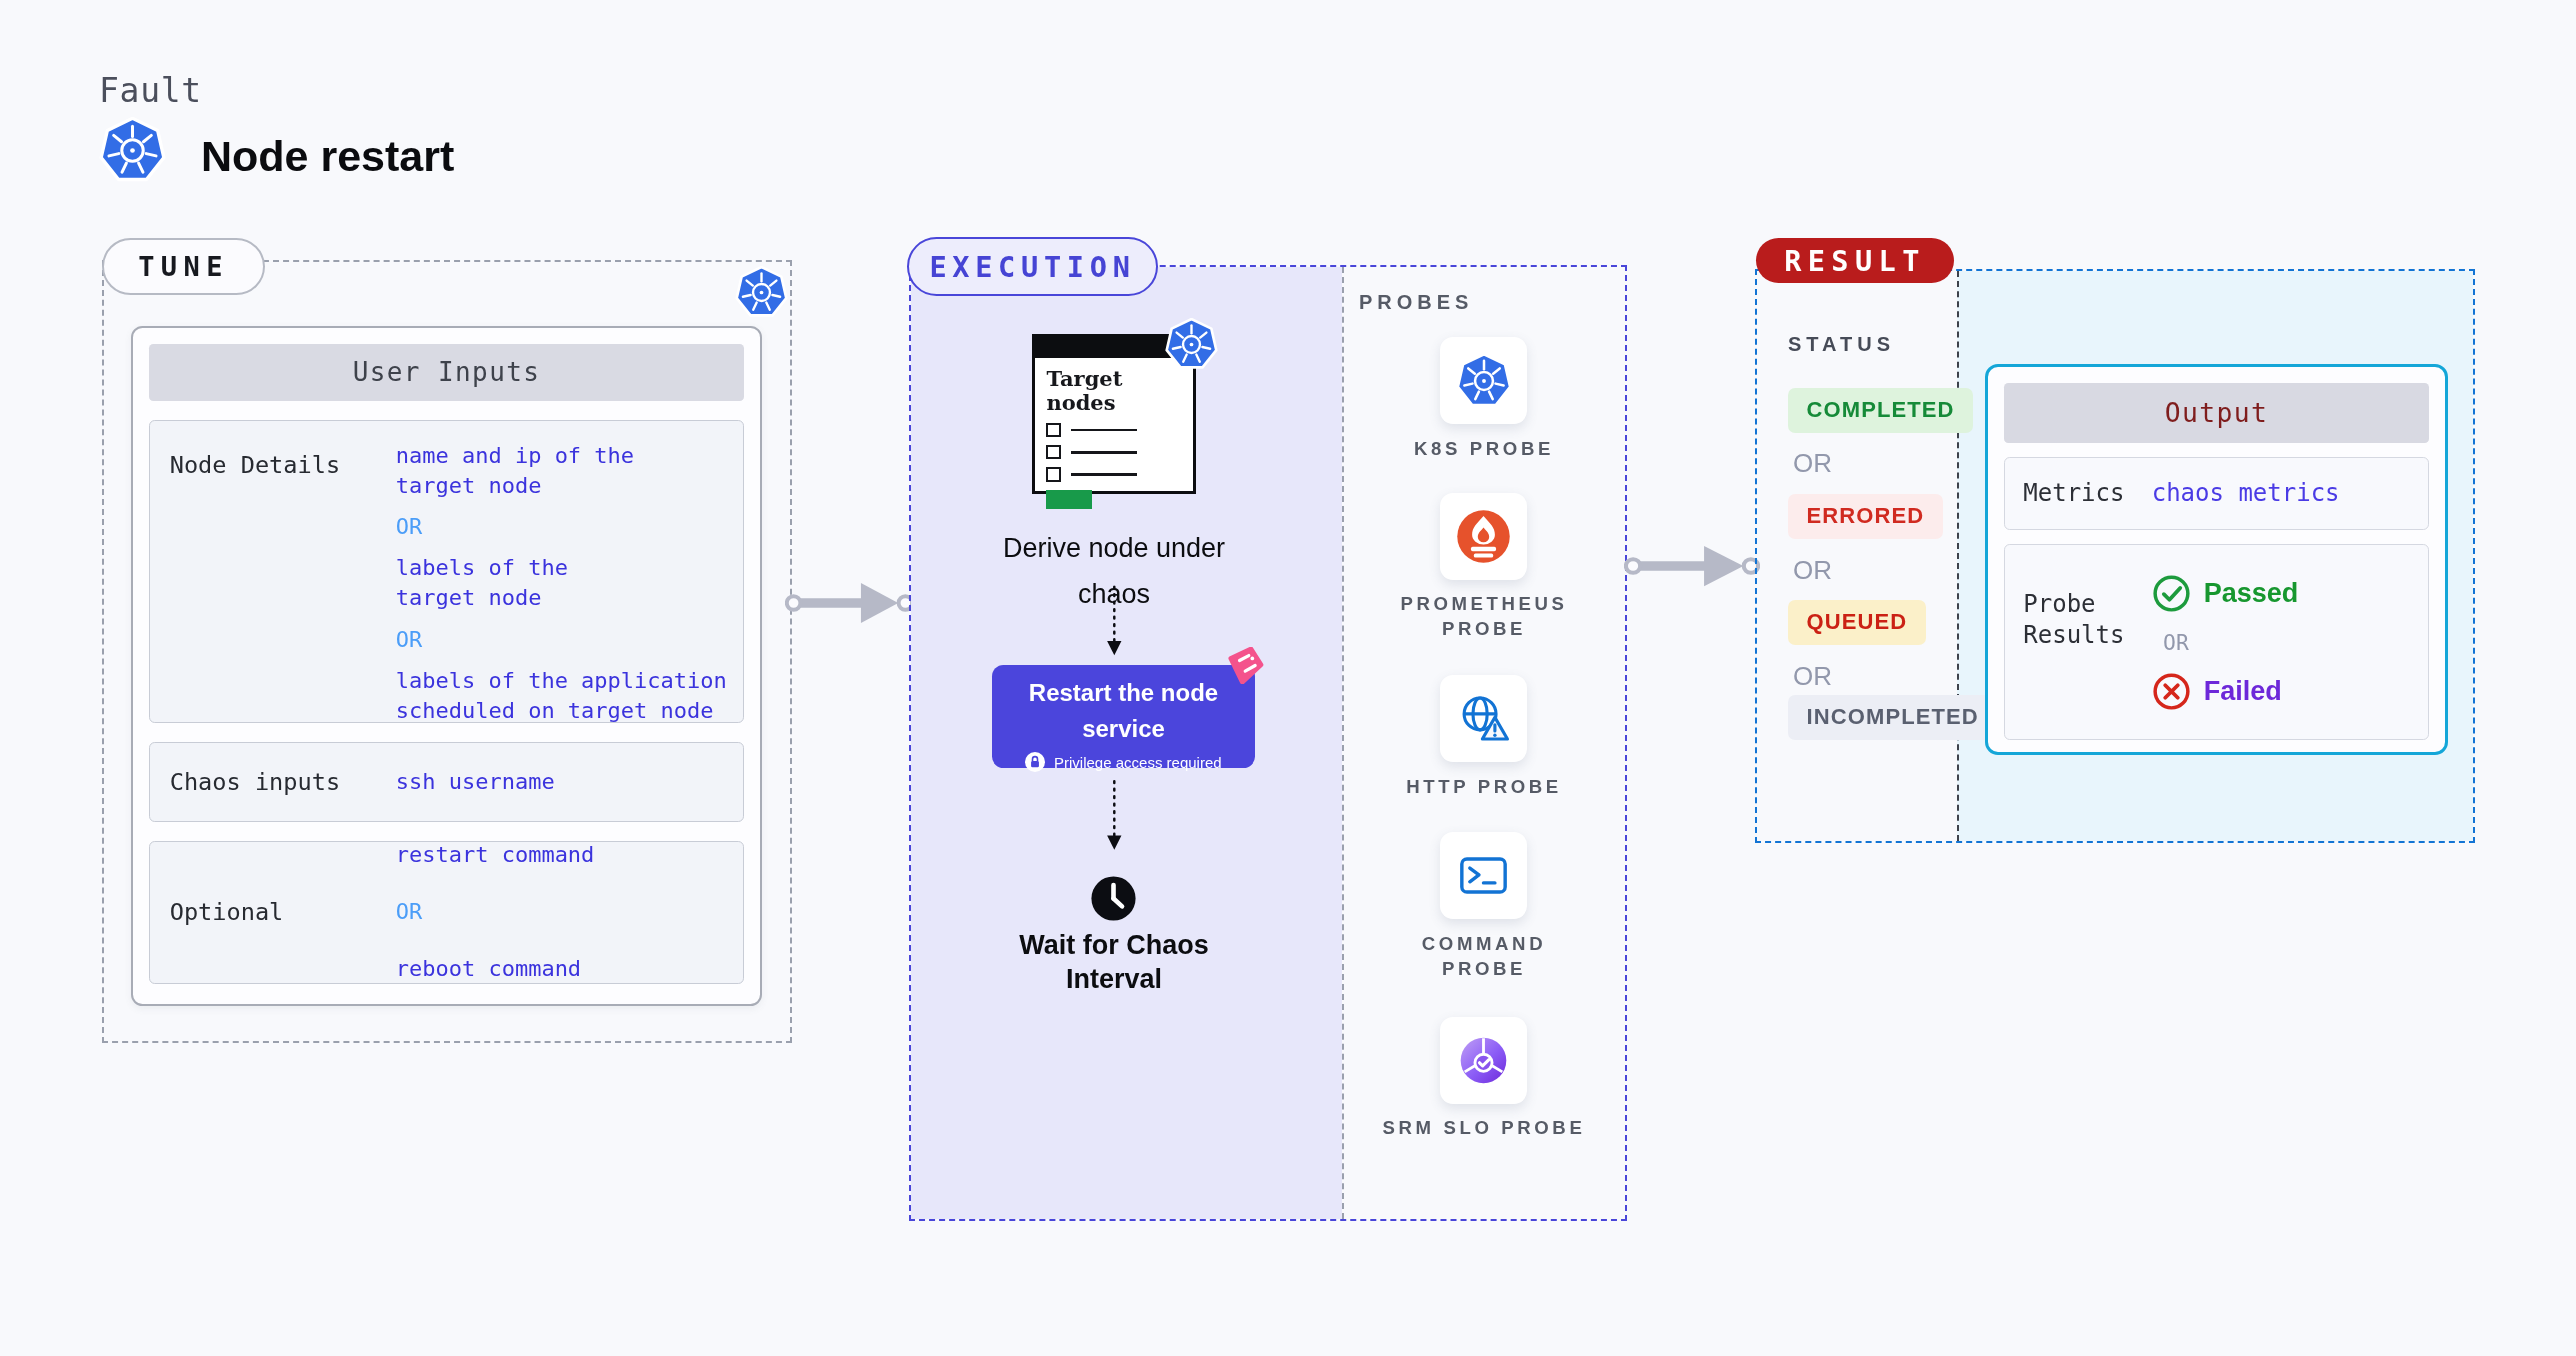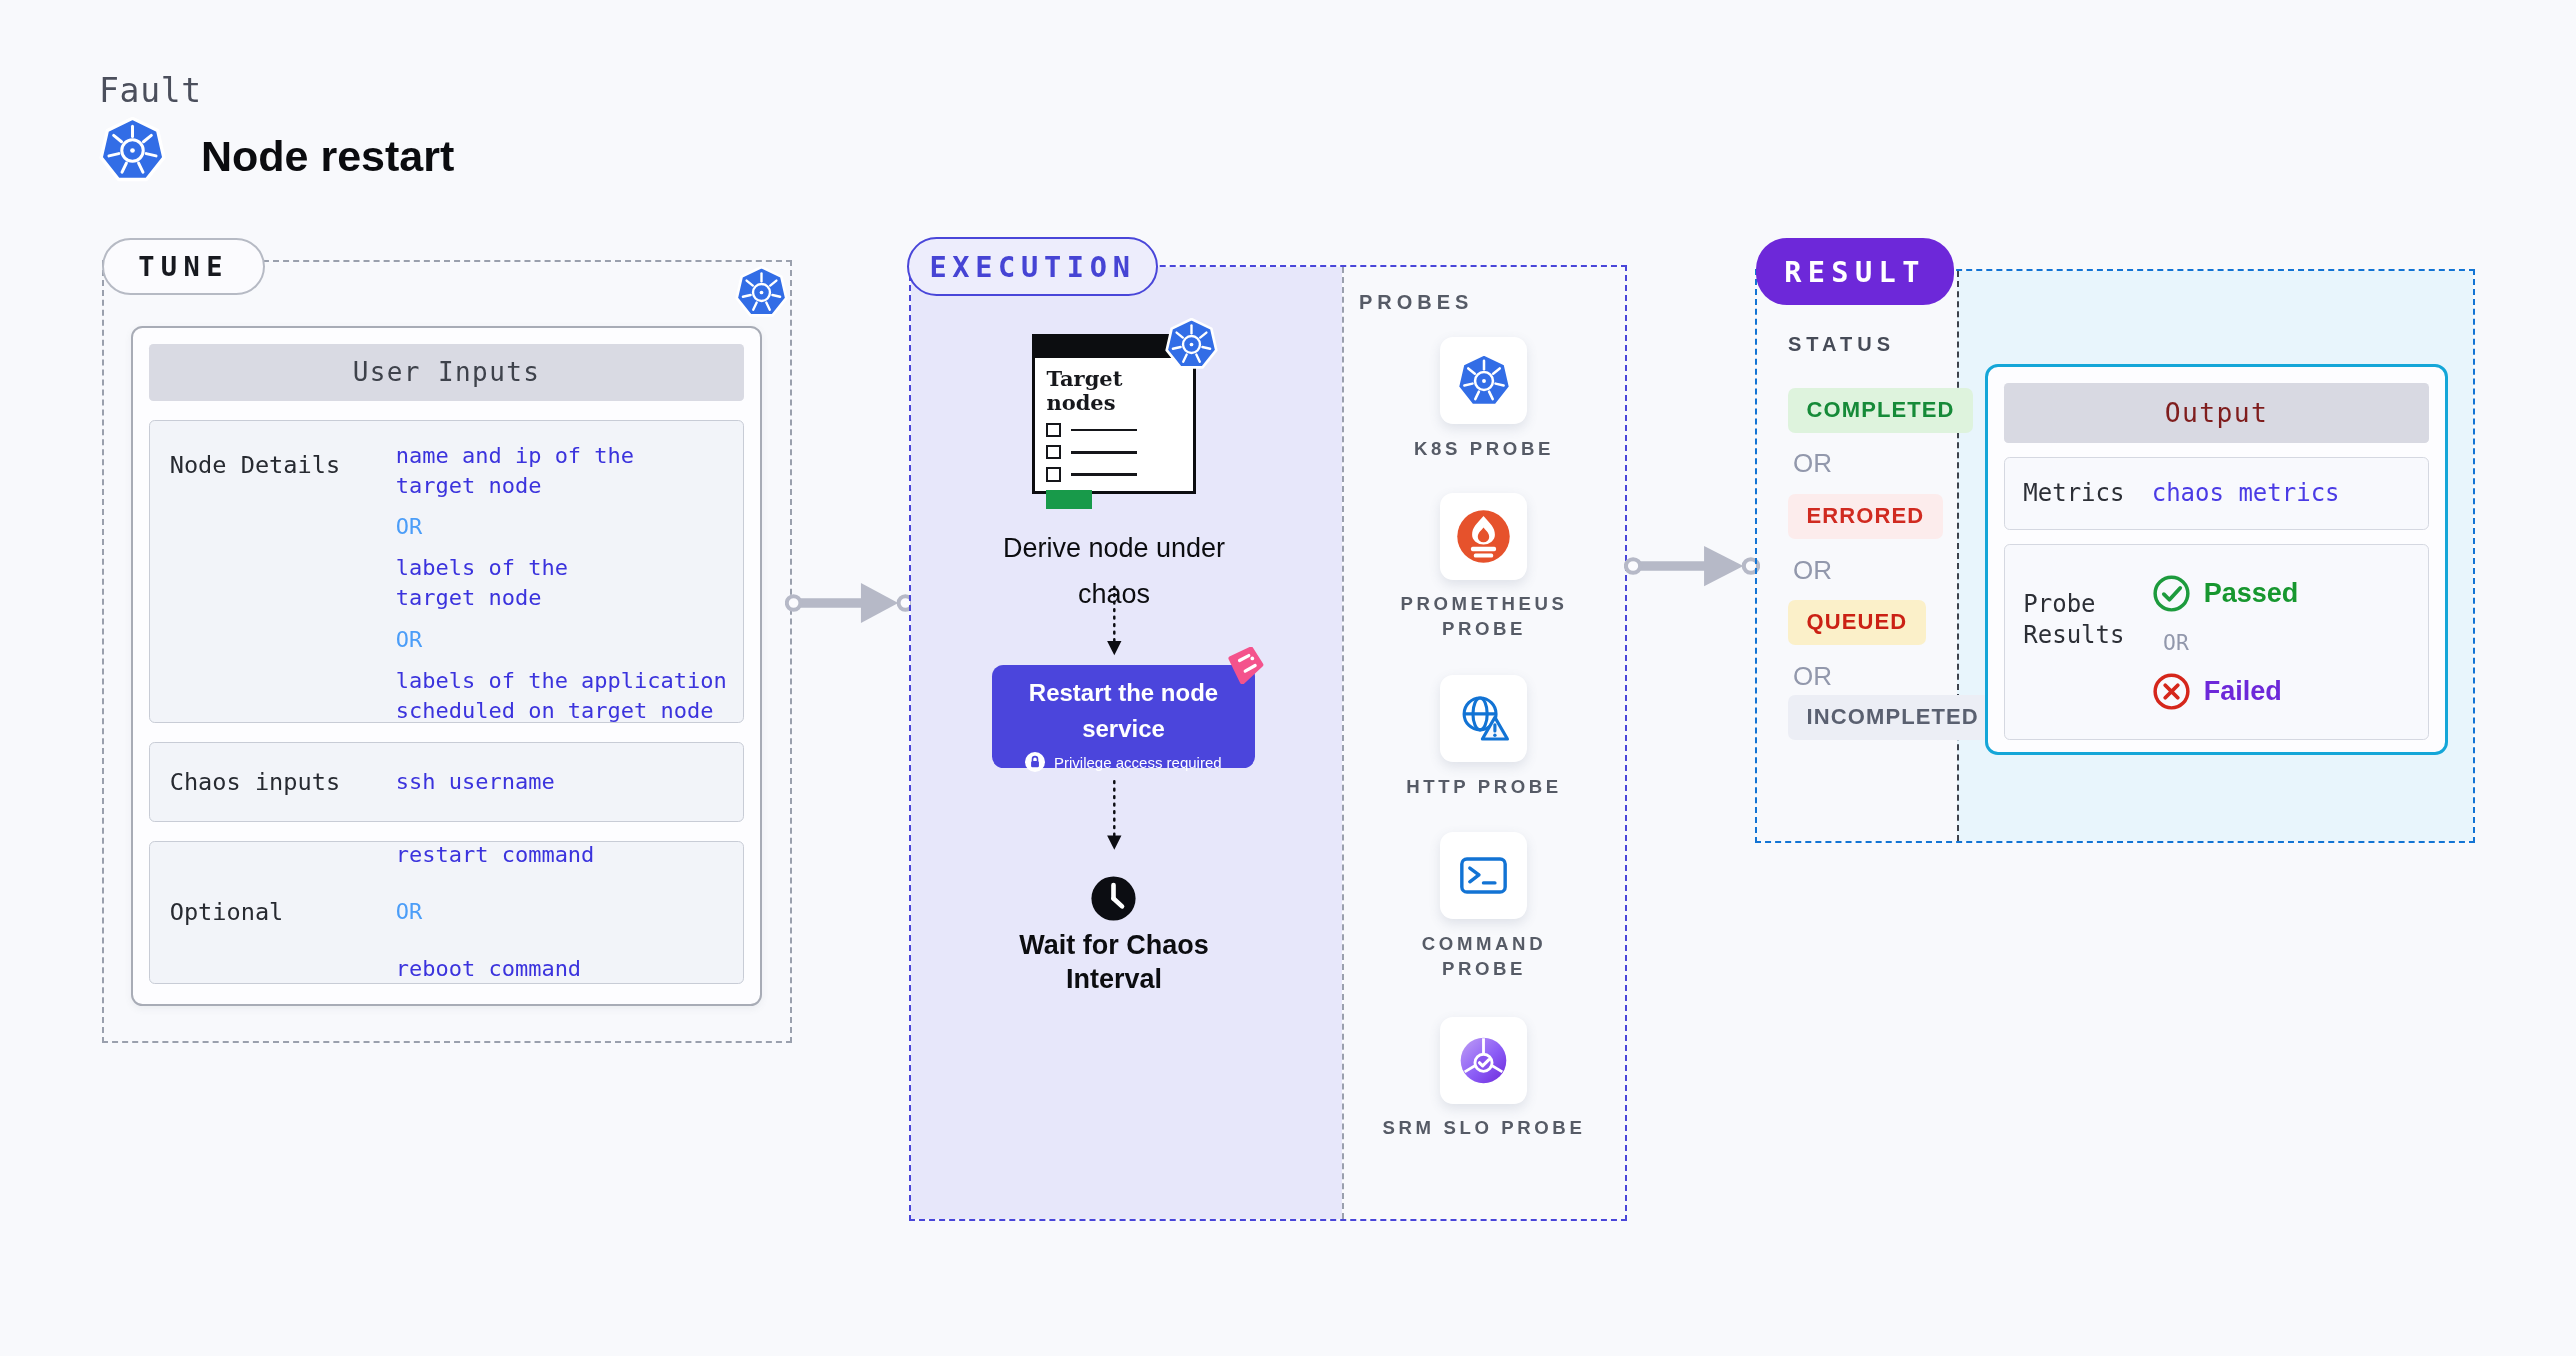--- a/index.html
+++ b/index.html
@@ -22,21 +22,21 @@
   .tune-pill  { left:102px; top:238px; width:163px; height:57px; background:#fbfbfe; border:2.1px solid #b6bac4;
                 font-size:27px; font-weight:bold; letter-spacing:6.4px; color:#17191f; }
   .exec-box   { left:909px; top:265px; width:718px; height:956px; border:2.1px dashed #4946d9; }
   .exec-left  { position:absolute; left:0; top:0; bottom:0; width:431px; background:#e7e7fa; }
   .probes-sep { position:absolute; left:431px; top:0; bottom:0; width:2.1px; border-left:2.1px dashed #9aa0ad; }
   .exec-pill  { left:907px; top:237px; width:251px; height:59px; background:#ededfc; border:2.9px solid #4946d9;
                 font-size:28.6px; font-weight:bold; letter-spacing:5.7px; color:#4644d4; }
   .result-box { left:1755px; top:269px; width:720px; height:574px; border:2.9px dashed #1274d4; }
   .result-fill{ position:absolute; left:200px; top:0; bottom:0; right:0; background:#e8f5fc; }
   .result-sep { position:absolute; left:200px; top:0; bottom:0; width:2.1px; border-left:2.1px dashed #3d424b; }
-  .result-pill{ left:1756px; top:238px; width:198px; height:67px; background:#6d28d9;
+  .result-pill{ left:1756px; top:238px; width:198px; height:45px; background:#b91c1c;
                 font-size:28.6px; font-weight:bold; letter-spacing:6.4px; color:#ffffff; }
 
   
   .ui-card { left:131px; top:326px; width:631px; height:680px; background:#fdfdff; border:2.1px solid #a8acb6;
              border-radius:11.4px; padding:15.7px; box-shadow:0 2.9px 7.1px rgba(90,98,120,.08); }
   .ui-header { height:57px; background:#d9dae3; border-radius:4.3px; display:flex; align-items:center; justify-content:center;
                font-size:26px; color:#3e424b; letter-spacing:1.4px; }
   .ui-row { background:#f2f4f9; border:1.4px solid #c8ccd6; border-radius:5.7px; display:flex; margin-top:19px; }
   .ui-row-label { width:246px; padding-left:20px; font-size:23.6px; color:#272a31; }
   .ui-values { display:flex; flex-direction:column; font-size:22px; color:#3b33dd; line-height:30px; }

